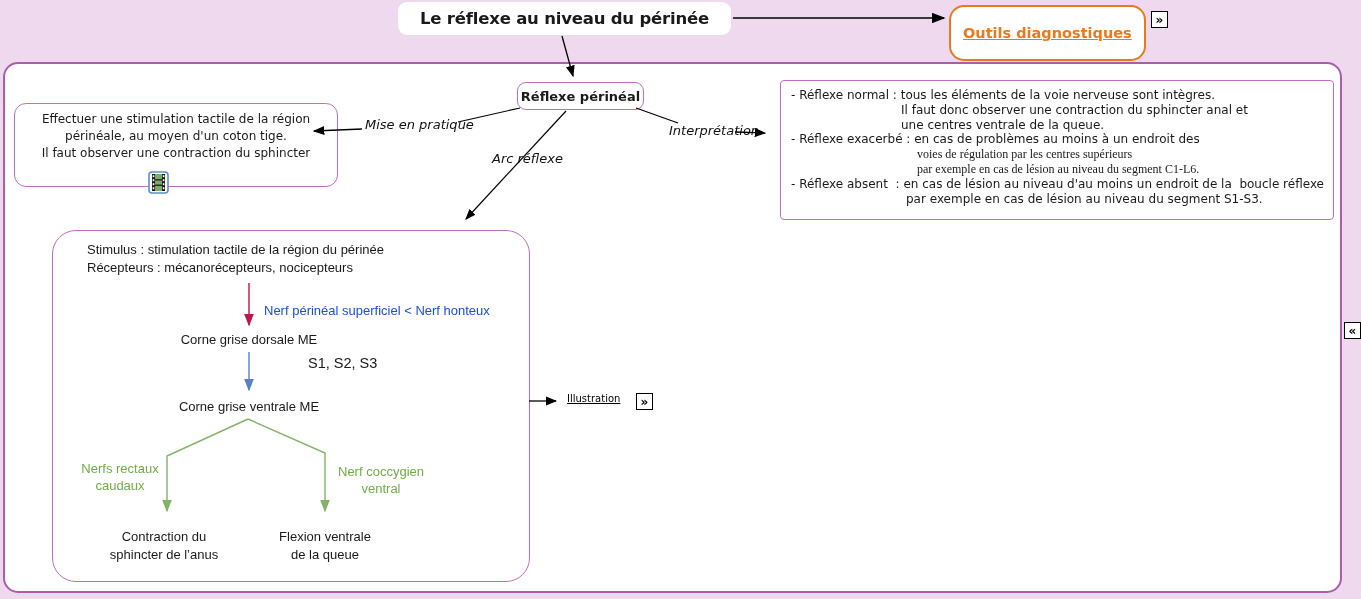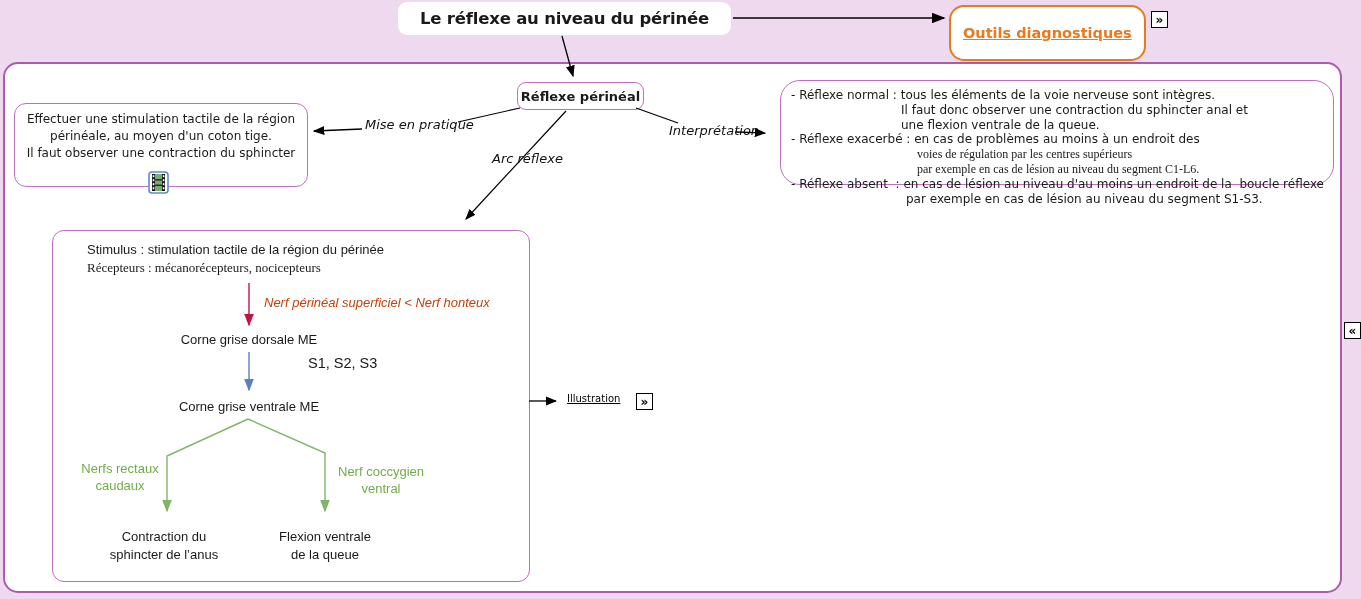--- a/index.html
+++ b/index.html
@@ -42,43 +42,43 @@
     box-sizing:border-box;
   }
   .reflexe-node{
     left:517px;top:82px;width:127px;height:28px;
     display:flex;align-items:center;justify-content:center;
     font-weight:bold;font-size:13px;
   }
   .edge-label{font-style:italic;font-size:13px;color:#111;}
   
   .practice-box{
-    left:14px;top:103px;width:294px;height:84px;border-radius:12px;
+    left:14px;top:103px;width:324px;height:84px;border-radius:12px;
     padding-top:7px;text-align:center;
     font-size:12px;line-height:17px;
   }
   .film-icon{left:148px;top:171px;z-index:6;}
   
   .interp-box{
-    left:780px;top:80px;width:554px;height:105px;border-radius:20px;
+    left:780px;top:80px;width:554px;height:140px;border-radius:4px;
     padding:7px 0 0 10px;font-size:12px;line-height:14.8px;
   }
   .interp-box div{white-space:pre;}
   .ind-a{padding-left:110px;}
   .ind-b{padding-left:126px;font-family:Liberation Serif, serif;}
   .ind-c{padding-left:115px;}
   
   .arc-box{
-    left:52px;top:230px;width:478px;height:352px;border-radius:12px;
+    left:52px;top:230px;width:478px;height:352px;border-radius:24px;
     font-family:"Liberation Sans",sans-serif;font-size:13px;
   }
   .arc-box .t{position:absolute;white-space:pre-line;}
   .t-stimulus{left:34px;top:11px;}
-  .t-receptors{left:34px;top:29px;font-family:Liberation Serif, serif;}
-  .t-nerve-aff{left:211px;top:64px;color:#c2410c;font-style:italic;}
+  .t-receptors{left:34px;top:29px;}
+  .t-nerve-aff{left:211px;top:72px;color:#1d4ed8;}
   .t-dorsal{left:71px;top:101px;width:250px;text-align:center;}
   .t-segments{left:255px;top:124px;font-size:14.5px;}
   .t-ventral{left:71px;top:168px;width:250px;text-align:center;}
   .t-green{color:#70ad47;line-height:17px;text-align:center;}
   .t-gleft{left:17px;top:229px;width:100px;}
   .t-gright{left:278px;top:232px;width:100px;}
   .t-effect{line-height:18px;text-align:center;}
   .t-eleft{left:36px;top:297px;width:150px;}
   .t-eright{left:197px;top:297px;width:150px;}
   
@@ -161,21 +161,21 @@
         <rect x="14.8" y="8.2" width="1.6" height="2"></rect>
       <rect x="14.8" y="12.2" width="1.6" height="2"></rect>
         <rect x="14.8" y="16.2" width="1.6" height="2"></rect>
     </g>
   </svg>
 </div>
 
 <div class="abs node-box interp-box">
   <div>- Réflexe normal : tous les éléments de la voie nerveuse sont intègres.</div>
   <div class="ind-a">Il faut donc observer une contraction du sphincter anal et</div>
-  <div class="ind-a">une flexion ventrale de la queue.</div>
+  <div class="ind-a">une centres ventrale de la queue.</div>
   <div>- Réflexe exacerbé : en cas de problèmes au moins à un endroit des</div>
   <div class="ind-b">voies de régulation par les centres supérieurs</div>
   <div class="ind-b">par exemple en cas de lésion au niveau du segment C1-L6.</div>
   <div>- Réflexe absent  : en cas de lésion au niveau d'au moins un endroit de la  boucle réflexe</div>
   <div class="ind-c">par exemple en cas de lésion au niveau du segment S1-S3.</div>
 </div>
 
 <div class="abs node-box arc-box">
   <div class="t t-stimulus">Stimulus : stimulation tactile de la région du périnée</div>
   <div class="t t-receptors">Récepteurs : mécanorécepteurs, nocicepteurs</div>

